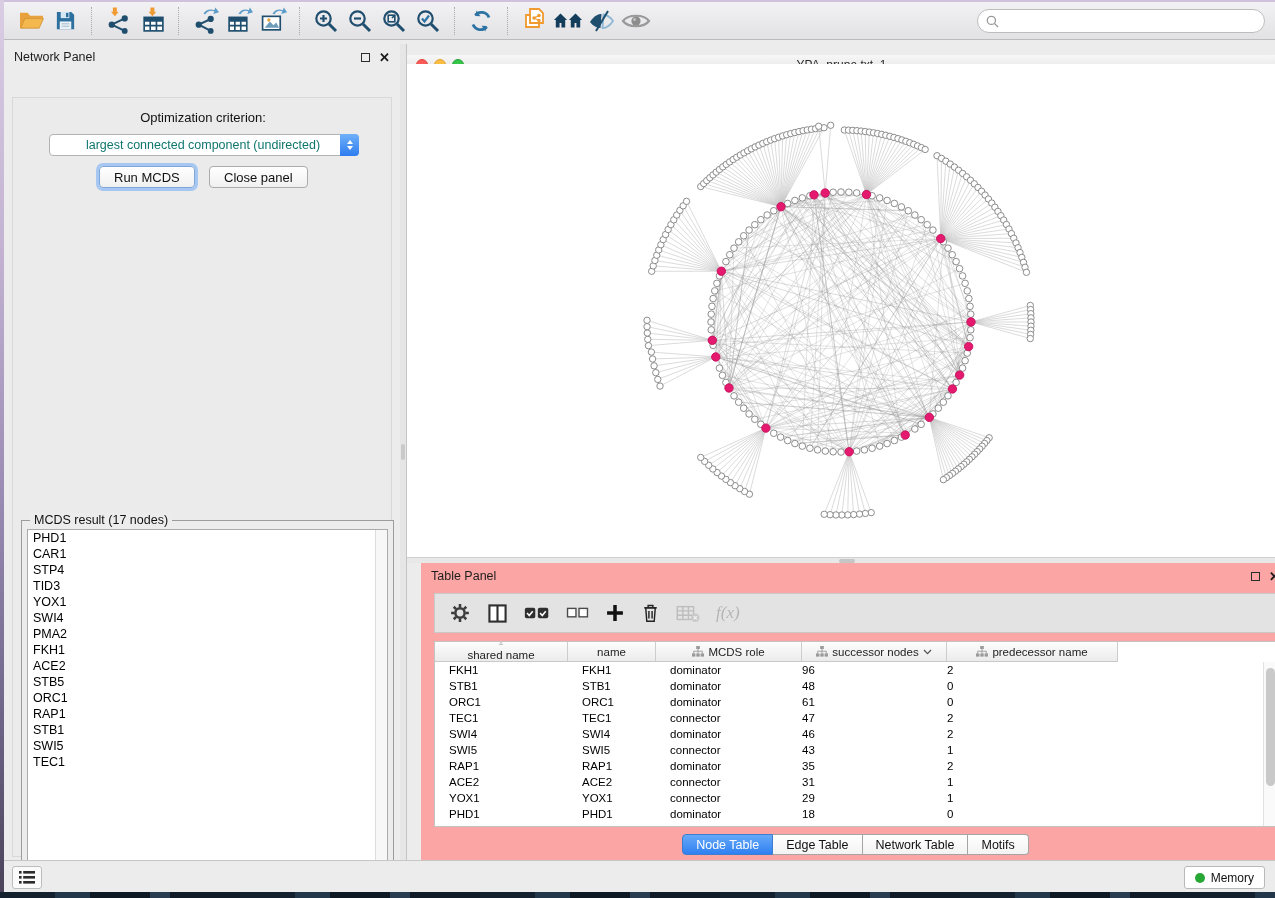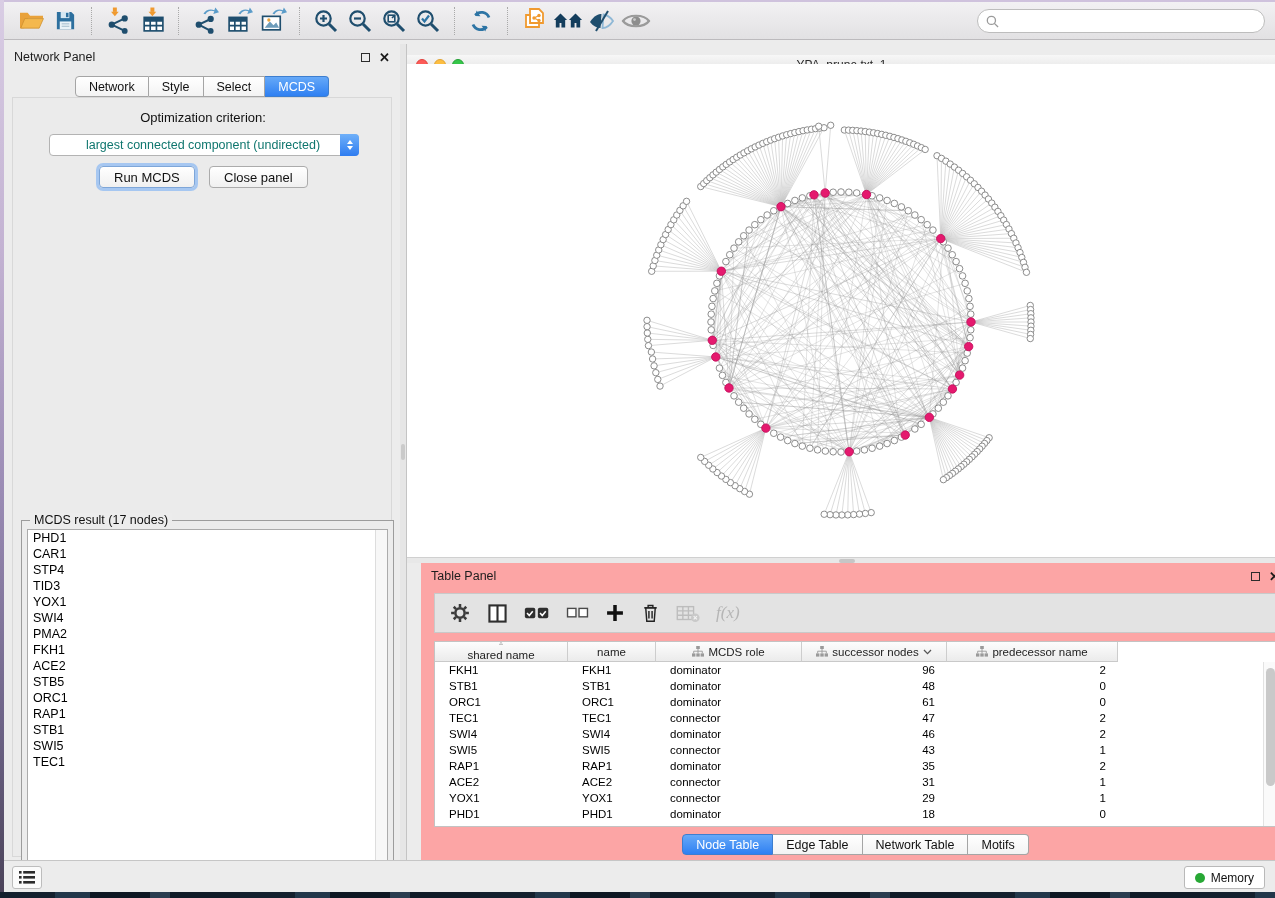--- a/index.html
+++ b/index.html
@@ -84,21 +84,21 @@
   #fx-label { font-family:"Liberation Serif", serif; font-style:italic; font-size:17px; color:#b5b5b5; }
 
   #table-wrap { left:13px; top:78px; width:843px; height:186px; background:#fff; border:1px solid #c3c3c3; }
   #thead { display:flex; height:20px; }
   .th { display:flex; align-items:center; justify-content:center; gap:4px;
     background:linear-gradient(#fdfdfd,#ebebeb); border-right:1px solid #cdcdcd; border-bottom:1px solid #c9c9c9;
     font-size:11.5px; color:#222; overflow:hidden; white-space:nowrap; }
   .tr { display:flex; height:16px; }
   .td { font-size:11.5px; color:#000; line-height:16px; white-space:nowrap; overflow:hidden; }
   .td.left { padding-left:14px; text-align:left; }
-  .td.right { padding-right:12px; text-align:right; }
+  .td.right { padding-right:12px; }
   #table-scrollbar { position:absolute; right:0; top:20px; bottom:0; width:13px; background:#fafafa; border-left:1px solid #e2e2e2; }
   #table-scroll-thumb { position:absolute; left:2px; top:6px; width:9px; height:118px; background:#c9c9c9; border-radius:5px; }
 
   #tp-tabs { left:0; top:271px; width:869px; display:flex; justify-content:center; }
 
   
   #status-bar { left:0; top:858px; width:1271px; height:32px; background:#ececec; border-top:1px solid #c6c6c6; }
   #listmode-btn { position:absolute; left:8px; top:5px; width:30px; height:23px; background:#fbfbfb;
     border:1px solid #bdbdbd; border-radius:3px; display:flex; align-items:center; justify-content:center; }
   #memory-btn { position:absolute; right:10px; top:5px; height:23px; background:#fff; border:1px solid #b9b9b9;
@@ -279,26 +279,20 @@
     </div>
   </div>
 
   <div id="control-panel" class="abs">
     <div class="panel-titlebar">
       <span class="panel-title">Network Panel</span>
       <span class="win-icons">
         <span class="float-glyph"></span>
         <span class="close-glyph">✕</span>
       </span>
-    </div>
-    <div class="seg">
-      <button class="segbtn">Network</button>
-      <button class="segbtn">Style</button>
-      <button class="segbtn">Select</button>
-      <button class="segbtn active">MCDS</button>
     </div>
 
     <div id="cp-content" class="abs">
       <div id="opt-label" class="abs">Optimization criterion:</div>
       <div id="opt-select" class="abs">
         <span class="sel-text">largest connected component (undirected)</span>
         <span class="stepper">
             <span class="chev-up"></span>
             <span class="chev-down"></span>
           </span>

